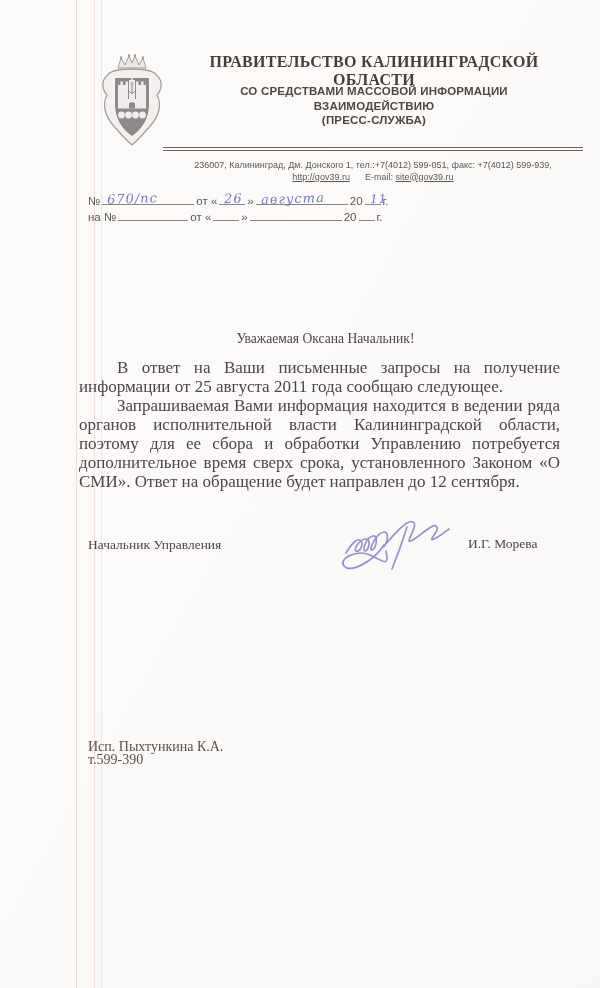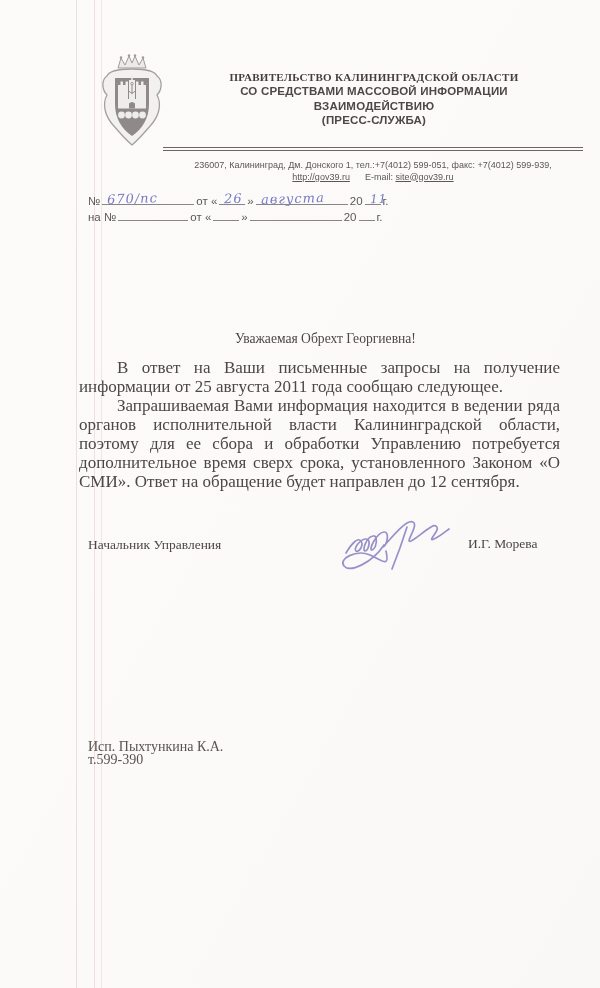--- a/index.html
+++ b/index.html
@@ -11,22 +11,22 @@
   
   .fold{position:absolute;top:0;bottom:0;width:1px;}
   .fold-a{left:76px;background:rgba(205,195,188,.45);}
   .fold-b{left:94px;background:rgba(230,200,198,.5);}
   .fold-c{left:101px;background:rgba(224,213,206,.5);}
 
   .emblem{position:absolute;left:92px;top:52px;width:80px;height:96px;}
 
   .org-name{
     position:absolute;left:168px;top:53px;width:412px;text-align:center;
-    font-family:"Liberation Serif",serif;font-weight:bold;font-size:11px;
-    letter-spacing:.3px;color:#443e3c;margin-top:18px;
+    font-family:"Liberation Serif",serif;font-weight:bold;font-size:16px;
+    letter-spacing:.3px;color:#443e3c;
   }
   .dept{
     position:absolute;left:168px;top:84px;width:412px;text-align:center;
     font-family:"Liberation Sans",sans-serif;font-weight:bold;font-size:11.5px;
     line-height:14.5px;color:#4d4845;letter-spacing:.2px;
   }
   .rule{
     position:absolute;left:163px;top:147px;width:420px;height:2px;
     border-top:1.6px solid #6b6663;border-bottom:1px solid #6b6663;
   }
@@ -139,21 +139,21 @@
   <div class="ref">
     <div class="ref-row">
       <span>№</span><span class="blank w92"><span class="hw">670/пс</span></span><span>от «</span><span class="blank w26"><span class="hw">26</span></span><span>»</span><span class="blank w92"><span class="hw">августа</span></span><span>20</span><span class="blank w16"><span class="hw hw-sm">11</span></span><span>г.</span>
     </div>
     <div class="ref-row">
       <span>на №</span><span class="blank w70"></span><span>от «</span><span class="blank w26"></span><span>»</span><span class="blank w92"></span><span>20</span><span class="blank w16"></span><span>г.</span>
     </div>
   </div>
 
 
-  <div class="salutation">Уважаемая Обрехт Георгиевна!</div>
+  <div class="salutation">Уважаемая Оксана Начальник!</div>
   <div class="body-text">
     <p>В ответ на Ваши письменные запросы на получение информации от 25 августа 2011 года сообщаю следующее.</p>
     <p>Запрашиваемая Вами информация находится в ведении ряда органов исполнительной власти Калининградской области, поэтому для ее сбора и обработки Управлению потребуется дополнительное время сверх срока, установленного Законом «О СМИ». Ответ на обращение будет направлен до 12 сентября.</p>
   </div>
 
   <div class="sig-position">Начальник Управления</div>
   <div class="sig-script">
     <svg viewBox="0 0 130 80" width="130" height="80" aria-hidden="true">
       <g fill="none" stroke="#8d86c6" stroke-width="1.7" stroke-linecap="round" opacity="0.9">
         <path d="M14 48 C20 38 26 32 29 36 C32 40 27 48 24 46 C21 44 28 34 34 34

